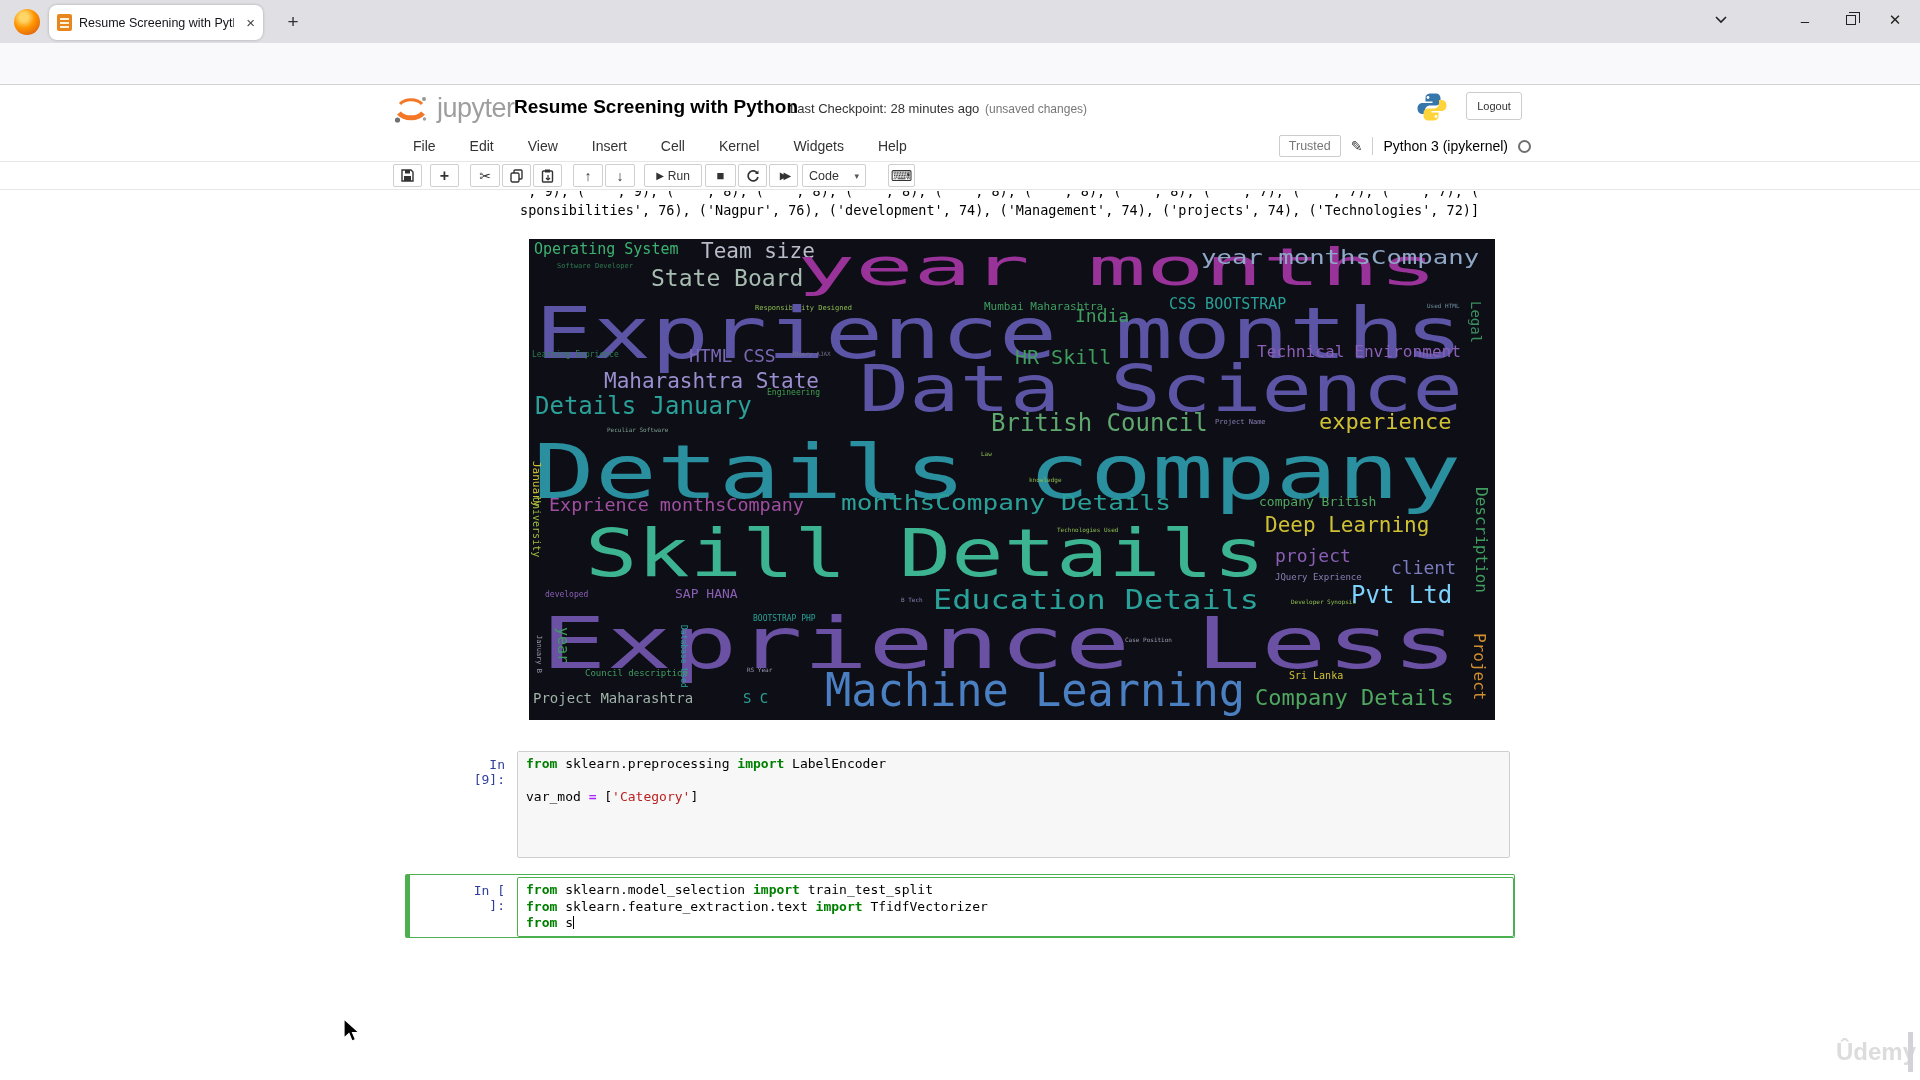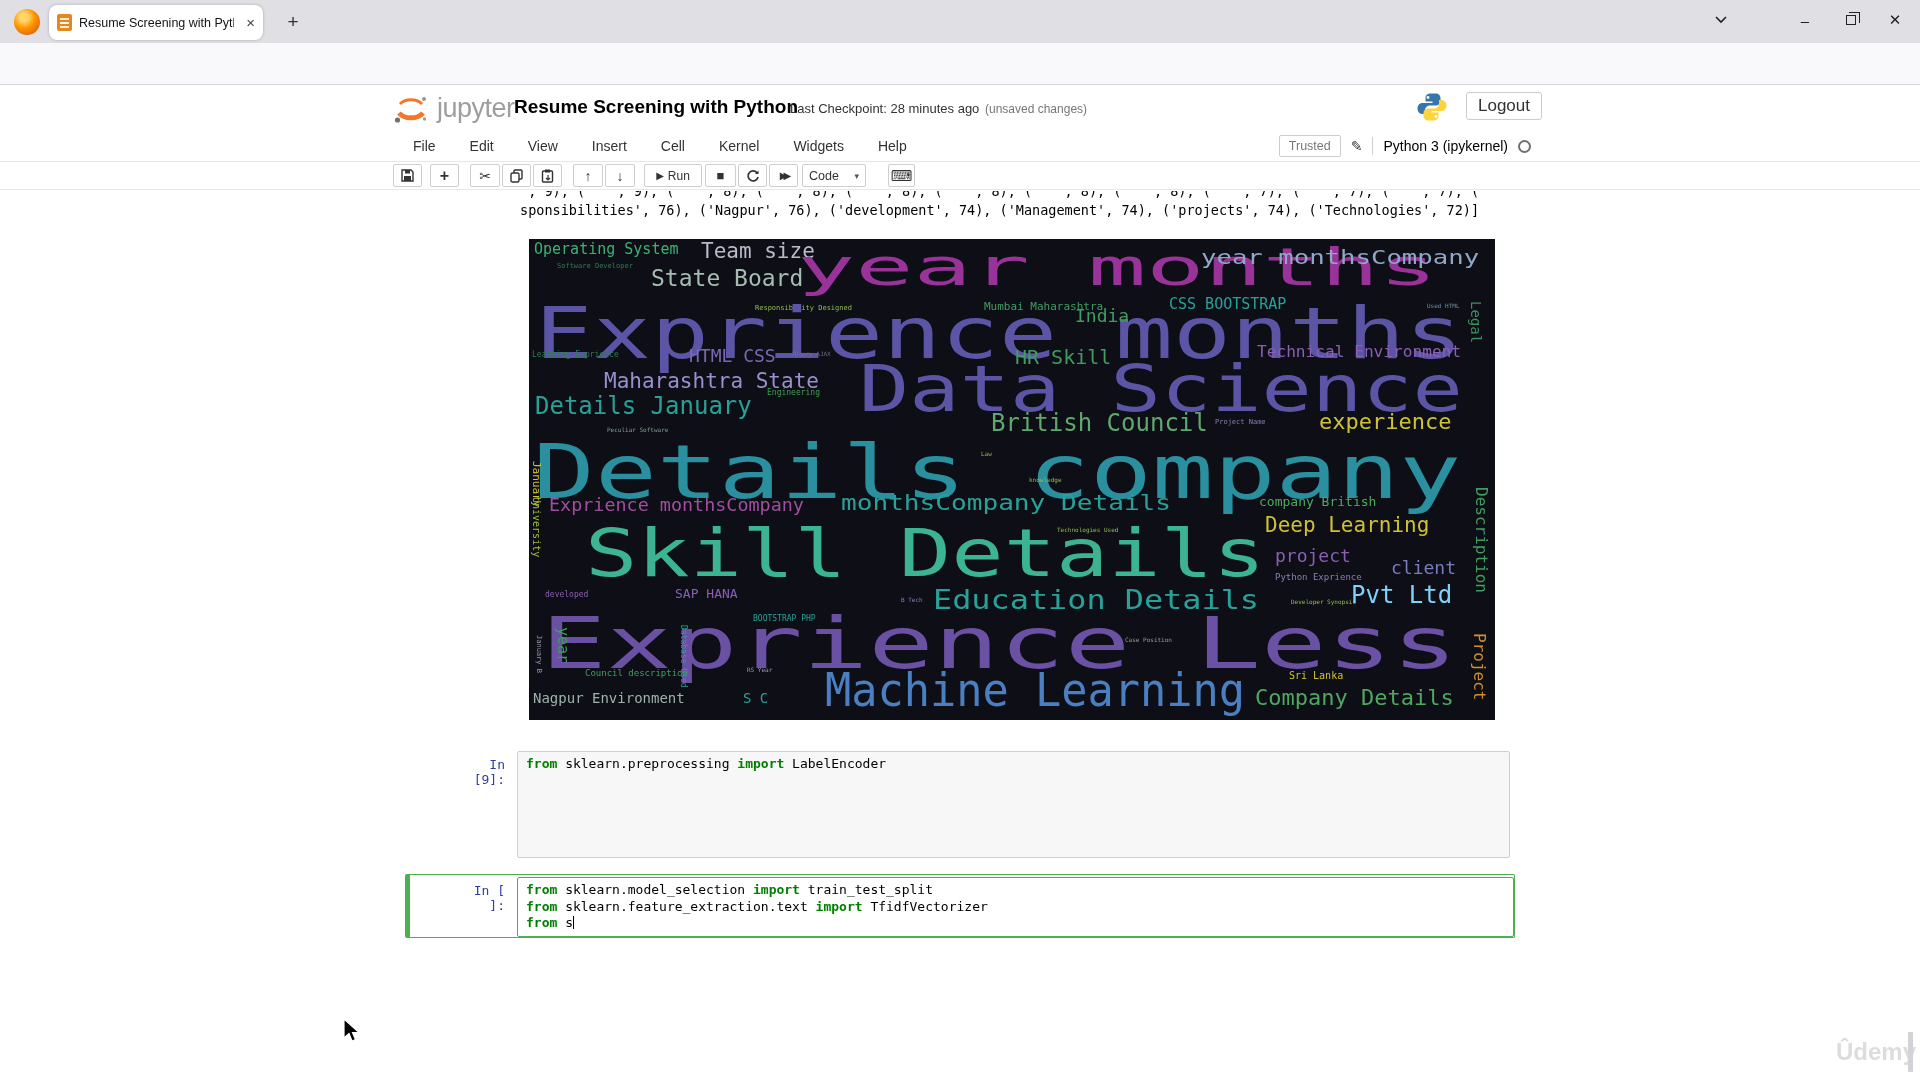--- a/index.html
+++ b/index.html
@@ -37,22 +37,22 @@
   .nav-right-icon { position:absolute; top:52px; color:#4a4a52; }
 
   
   #jheader { position:absolute; left:0; top:85px; width:1920px; height:46px; background:#fff; }
   #jlogo { position:absolute; left:393px; top:8px; display:flex; align-items:flex-start; gap:8px; }
   #jlogo .jl-text { font-size:27px; color:#9e9e9e; letter-spacing:-.5px; }
   #jtitle { position:absolute; left:514px; top:11px; font-size:19px; font-weight:bold; color:#000; }
   #jcheckpoint { position:absolute; left:790px; top:16px; font-size:13px; color:#333; }
   #junsaved { position:absolute; left:985px; top:17px; font-size:12px; color:#777; }
   #pylogo { position:absolute; left:1416px; top:6px; }
-  #logout { position:absolute; left:1466px; top:7px; width:76px; height:28px; border:1px solid #ccc;
-            border-radius:3px; background:#fff; font-size:17px; color:#333; text-align:center; line-height:26px; }
+  #logout { position:absolute; left:1466px; top:7px; width:56px; height:28px; border:1px solid #ccc;
+            border-radius:3px; background:#fff; font-size:11px; color:#333; text-align:center; line-height:26px; }
 
   
   #jmenu { position:absolute; left:0; top:131px; width:1920px; height:31px; background:#fff;
            border-bottom:1px solid #e7e7e7; }
   .menu-items { position:absolute; left:396px; top:0; height:30px; display:flex; }
   .menu-item { padding:0 17px; font-size:14px; color:#333; line-height:30px; }
   #menu-right { position:absolute; right:389px; top:0; height:30px; display:flex; align-items:center; gap:10px; }
   #trusted { border:1px solid #ccc; border-radius:2px; color:#777; font-size:12.5px; padding:3px 9px; }
   .pencil { font-size:14px; color:#333; }
   .vdiv { width:1px; height:18px; background:#cfcfcf; }
@@ -298,48 +298,49 @@
     <span class="word vert" style="left: 2px; top: 222px; font-size: 11px; color: rgb(207, 193, 51);">January</span>
     <span class="word vert" style="left: 944px; top: 248px; font-size: 16px; color: rgb(63, 158, 95);">Description</span>
     <span class="word vert" style="left: 2px; top: 258px; font-size: 10px; color: rgb(159, 191, 63);">University</span>
     <span class="word" style="left: 20px; top: 258px; font-size: 17px; color: rgb(160, 79, 160); transform: scaleX(1.083);">Exprience monthsCompany</span>
     <span class="word" style="left: 312px; top: 254px; font-size: 21px; color: rgb(42, 161, 152); transform: scaleX(1.243);">monthsCompany Details</span>
     <span class="word" style="left: 730px; top: 256px; font-size: 13px; color: rgb(79, 168, 95);">company British</span>
     <span class="word" style="left: 736px; top: 276px; font-size: 21px; color: rgb(207, 193, 51);">Deep Learning</span>
     <span class="word" style="left: 56px; top: 282px; font-size: 66px; color: rgb(60, 179, 145); transform: scaleX(1.317);">Skill Details</span>
     <span class="word" style="left: 528px; top: 288px; font-size: 6px; color: rgb(143, 191, 79);">Technologies Used</span>
     <span class="word" style="left: 746px; top: 308px; font-size: 18px; color: rgb(138, 95, 181);">project</span>
-    <span class="word" style="left: 746px; top: 334px; font-size: 9px; color: rgb(138, 127, 181);">Python Exprience</span>
+    <span class="word" style="left: 746px; top: 334px; font-size: 9px; color: rgb(138, 127, 181);">JQuery Exprience</span>
     <span class="word" style="left: 862px; top: 320px; font-size: 18px; color: rgb(123, 123, 192);">client</span>
     <span class="word" style="left: 16px; top: 352px; font-size: 8px; color: rgb(138, 95, 181);">developed</span>
     <span class="word" style="left: 146px; top: 348px; font-size: 13px; color: rgb(138, 95, 181);">SAP HANA</span>
     <span class="word" style="left: 224px; top: 376px; font-size: 8px; color: rgb(42, 161, 152);">BOOTSTRAP PHP</span>
     <span class="word" style="left: 372px; top: 358px; font-size: 6px; color: rgb(138, 127, 181);">B Tech</span>
     <span class="word" style="left: 404px; top: 348px; font-size: 26px; color: rgb(42, 161, 152); transform: scaleX(1.225);">Education Details</span>
     <span class="word" style="left: 762px; top: 360px; font-size: 6px; color: rgb(143, 191, 79);">Developer Synopsis</span>
     <span class="word" style="left: 822px; top: 344px; font-size: 24px; color: #7dd3fc;">Pvt Ltd</span>
     <span class="word" style="left: 12px; top: 368px; font-size: 72px; color: rgb(106, 81, 163); transform: scaleX(1.51);">Exprience Less</span>
     <span class="word vert" style="left: 26px; top: 388px; font-size: 15px; color: rgb(63, 158, 95);">year</span>
     <span class="word vert" style="left: 6px; top: 396px; font-size: 7px; color: rgb(154, 154, 176);">January B</span>
     <span class="word vert" style="left: 150px; top: 386px; font-size: 8px; color: rgb(42, 161, 152);">Database Used</span>
     <span class="word" style="left: 56px; top: 430px; font-size: 9px; color: rgb(63, 158, 95);">Council description</span>
     <span class="word" style="left: 218px; top: 428px; font-size: 6px; color: rgb(154, 154, 176);">RS Year</span>
     <span class="word" style="left: 596px; top: 398px; font-size: 6px; color: rgb(154, 154, 176);">Case Position</span>
-    <span class="word" style="left: 4px; top: 452px; font-size: 14px; color: rgb(159, 179, 168);">Nagpur Environment</span>
+    <span class="word" style="left: 4px; top: 452px; font-size: 14px; color: rgb(159, 179, 168);">Project Maharashtra</span>
     <span class="word" style="left: 214px; top: 452px; font-size: 14px; color: rgb(42, 161, 152);">S C</span>
     <span class="word" style="left: 296px; top: 428px; font-size: 46px; color: rgb(74, 127, 193); transform: scaleX(0.948);">Machine Learning</span>
     <span class="word" style="left: 760px; top: 432px; font-size: 10px; color: rgb(207, 193, 51);">Sri Lanka</span>
     <span class="word" style="left: 726px; top: 448px; font-size: 22px; color: rgb(79, 168, 95);">Company Details</span>
     <span class="word vert" style="left: 942px; top: 394px; font-size: 16px; color: rgb(208, 143, 47);">Project</span>
   </div>
 
 <div class="prompt mono" style="left:451px;top:757px;">In [9]:</div>
 <div class="codebox" style="top:751px;height:107px;">
     <div class="cm-line"><span class="tok-kw">from</span><span class="tok-t"> sklearn.preprocessing </span><span class="tok-kw">import</span><span class="tok-t"> LabelEncoder</span></div>
     <div class="cm-line">&nbsp;</div>
+    <div class="cm-line"><span class="tok-t">var_mod </span><span class="tok-op">=</span><span class="tok-t"> [</span><span class="tok-str">'Category'</span><span class="tok-t">]</span></div>
   </div>
 
 <div id="active-cell"></div>
 <div class="prompt mono" style="left:451px;top:883px;">In [ ]:</div>
 <div id="active-box" class="codebox">
     <div class="cm-line"><span class="tok-kw">from</span><span class="tok-t"> sklearn.model_selection </span><span class="tok-kw">import</span><span class="tok-t"> train_test_split</span></div>
     <div class="cm-line"><span class="tok-kw">from</span><span class="tok-t"> sklearn.feature_extraction.text </span><span class="tok-kw">import</span><span class="tok-t"> TfidfVectorizer</span></div>
     <div class="cm-line"><span class="tok-kw">from</span><span class="tok-t"> s</span><span class="caret"></span></div>
   </div>
 

